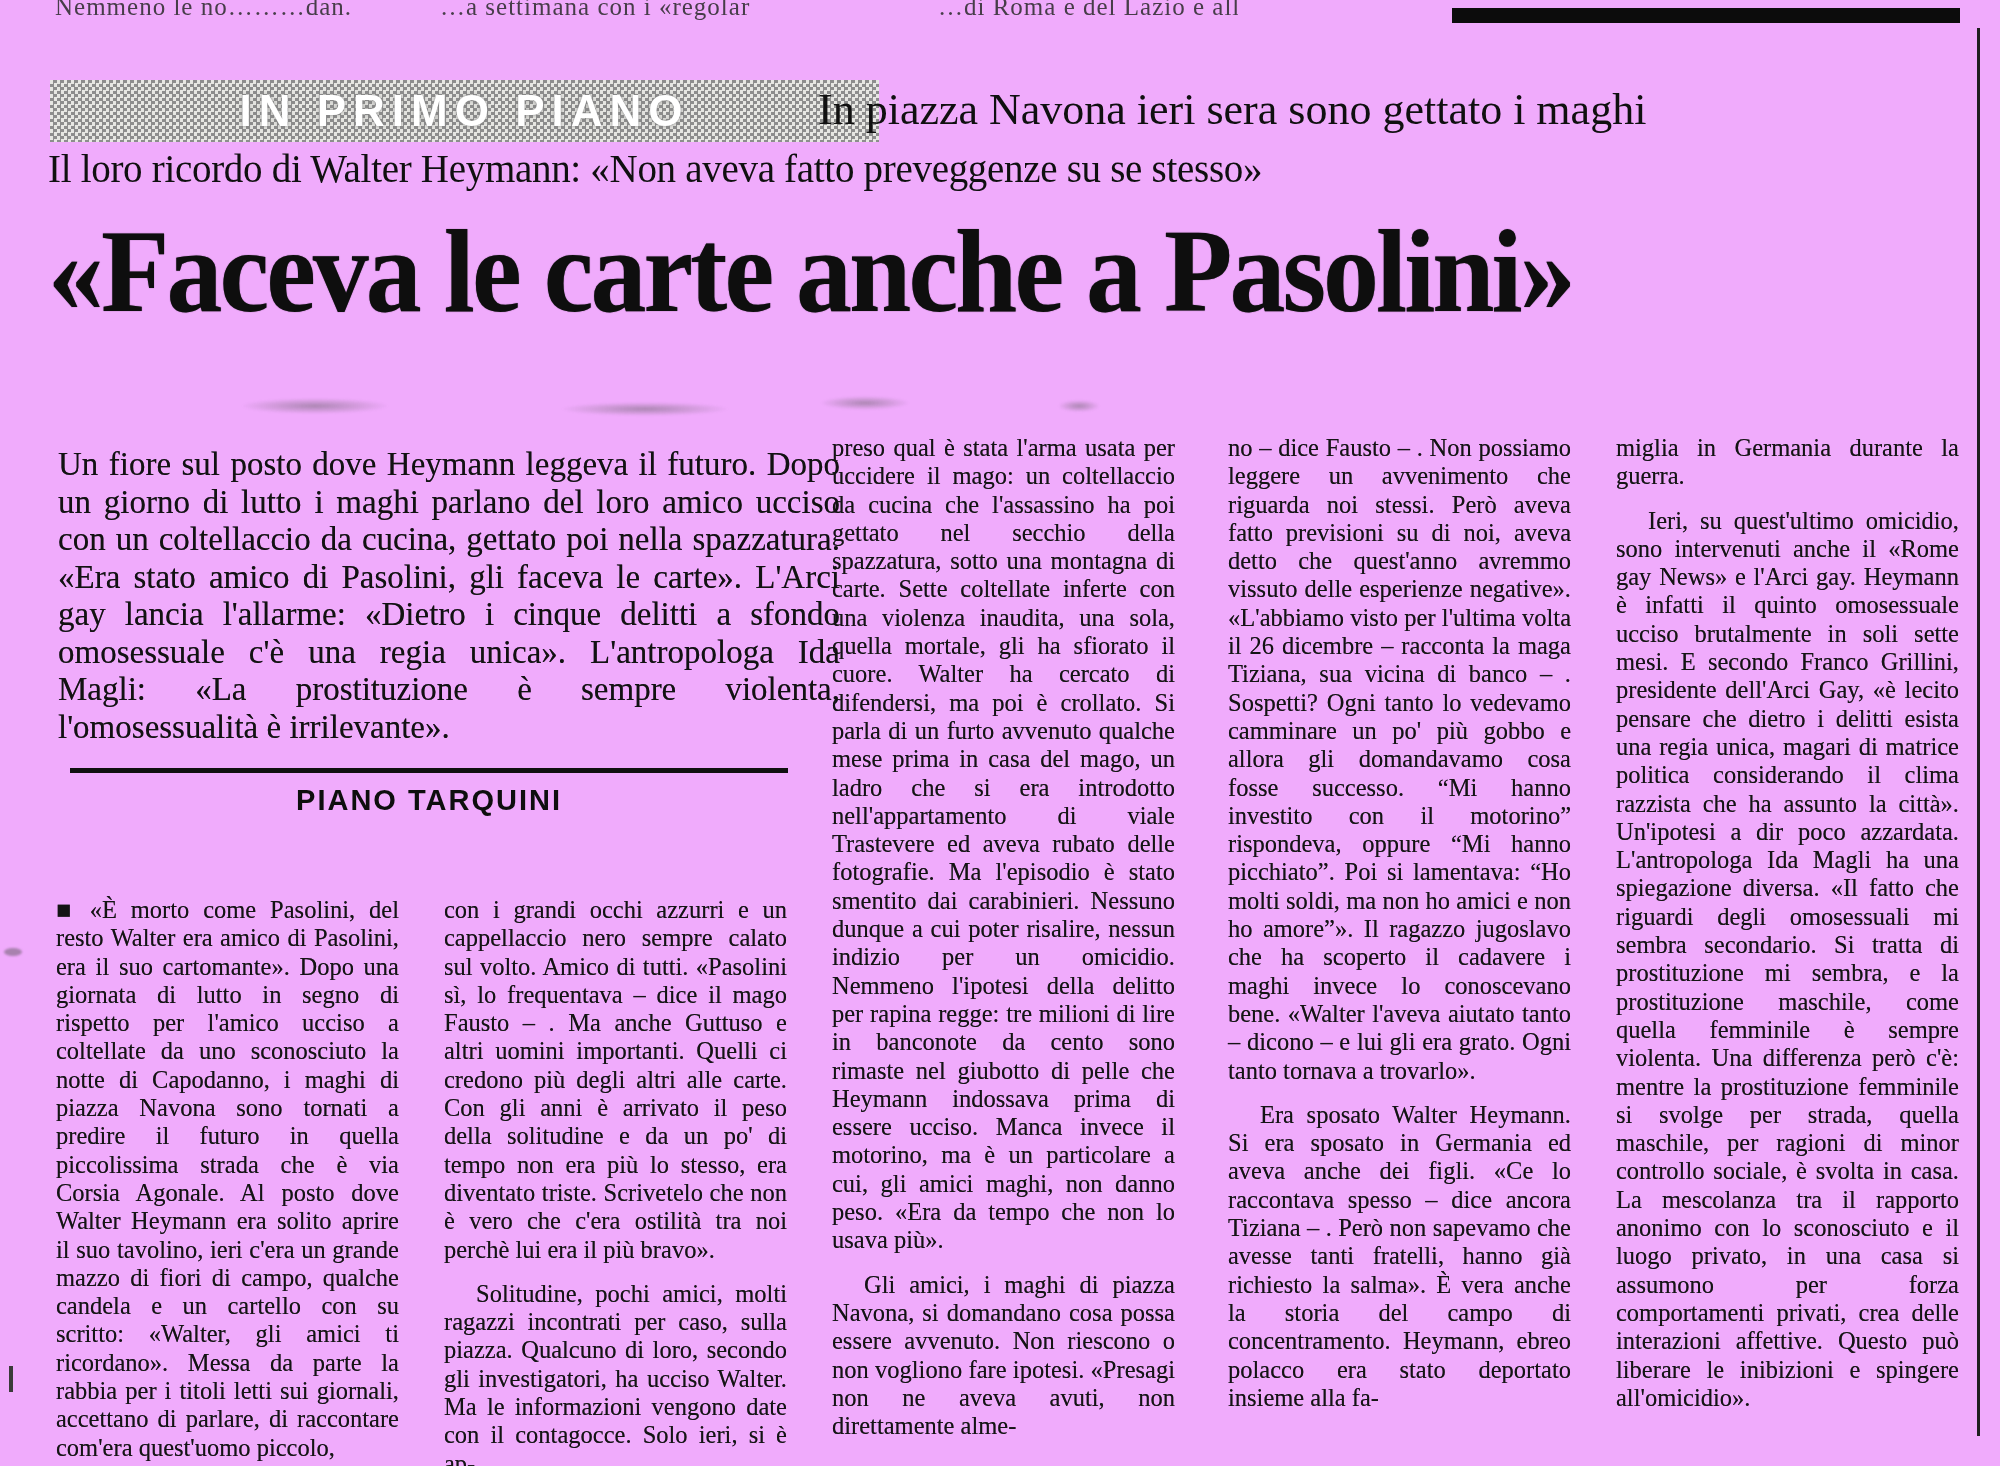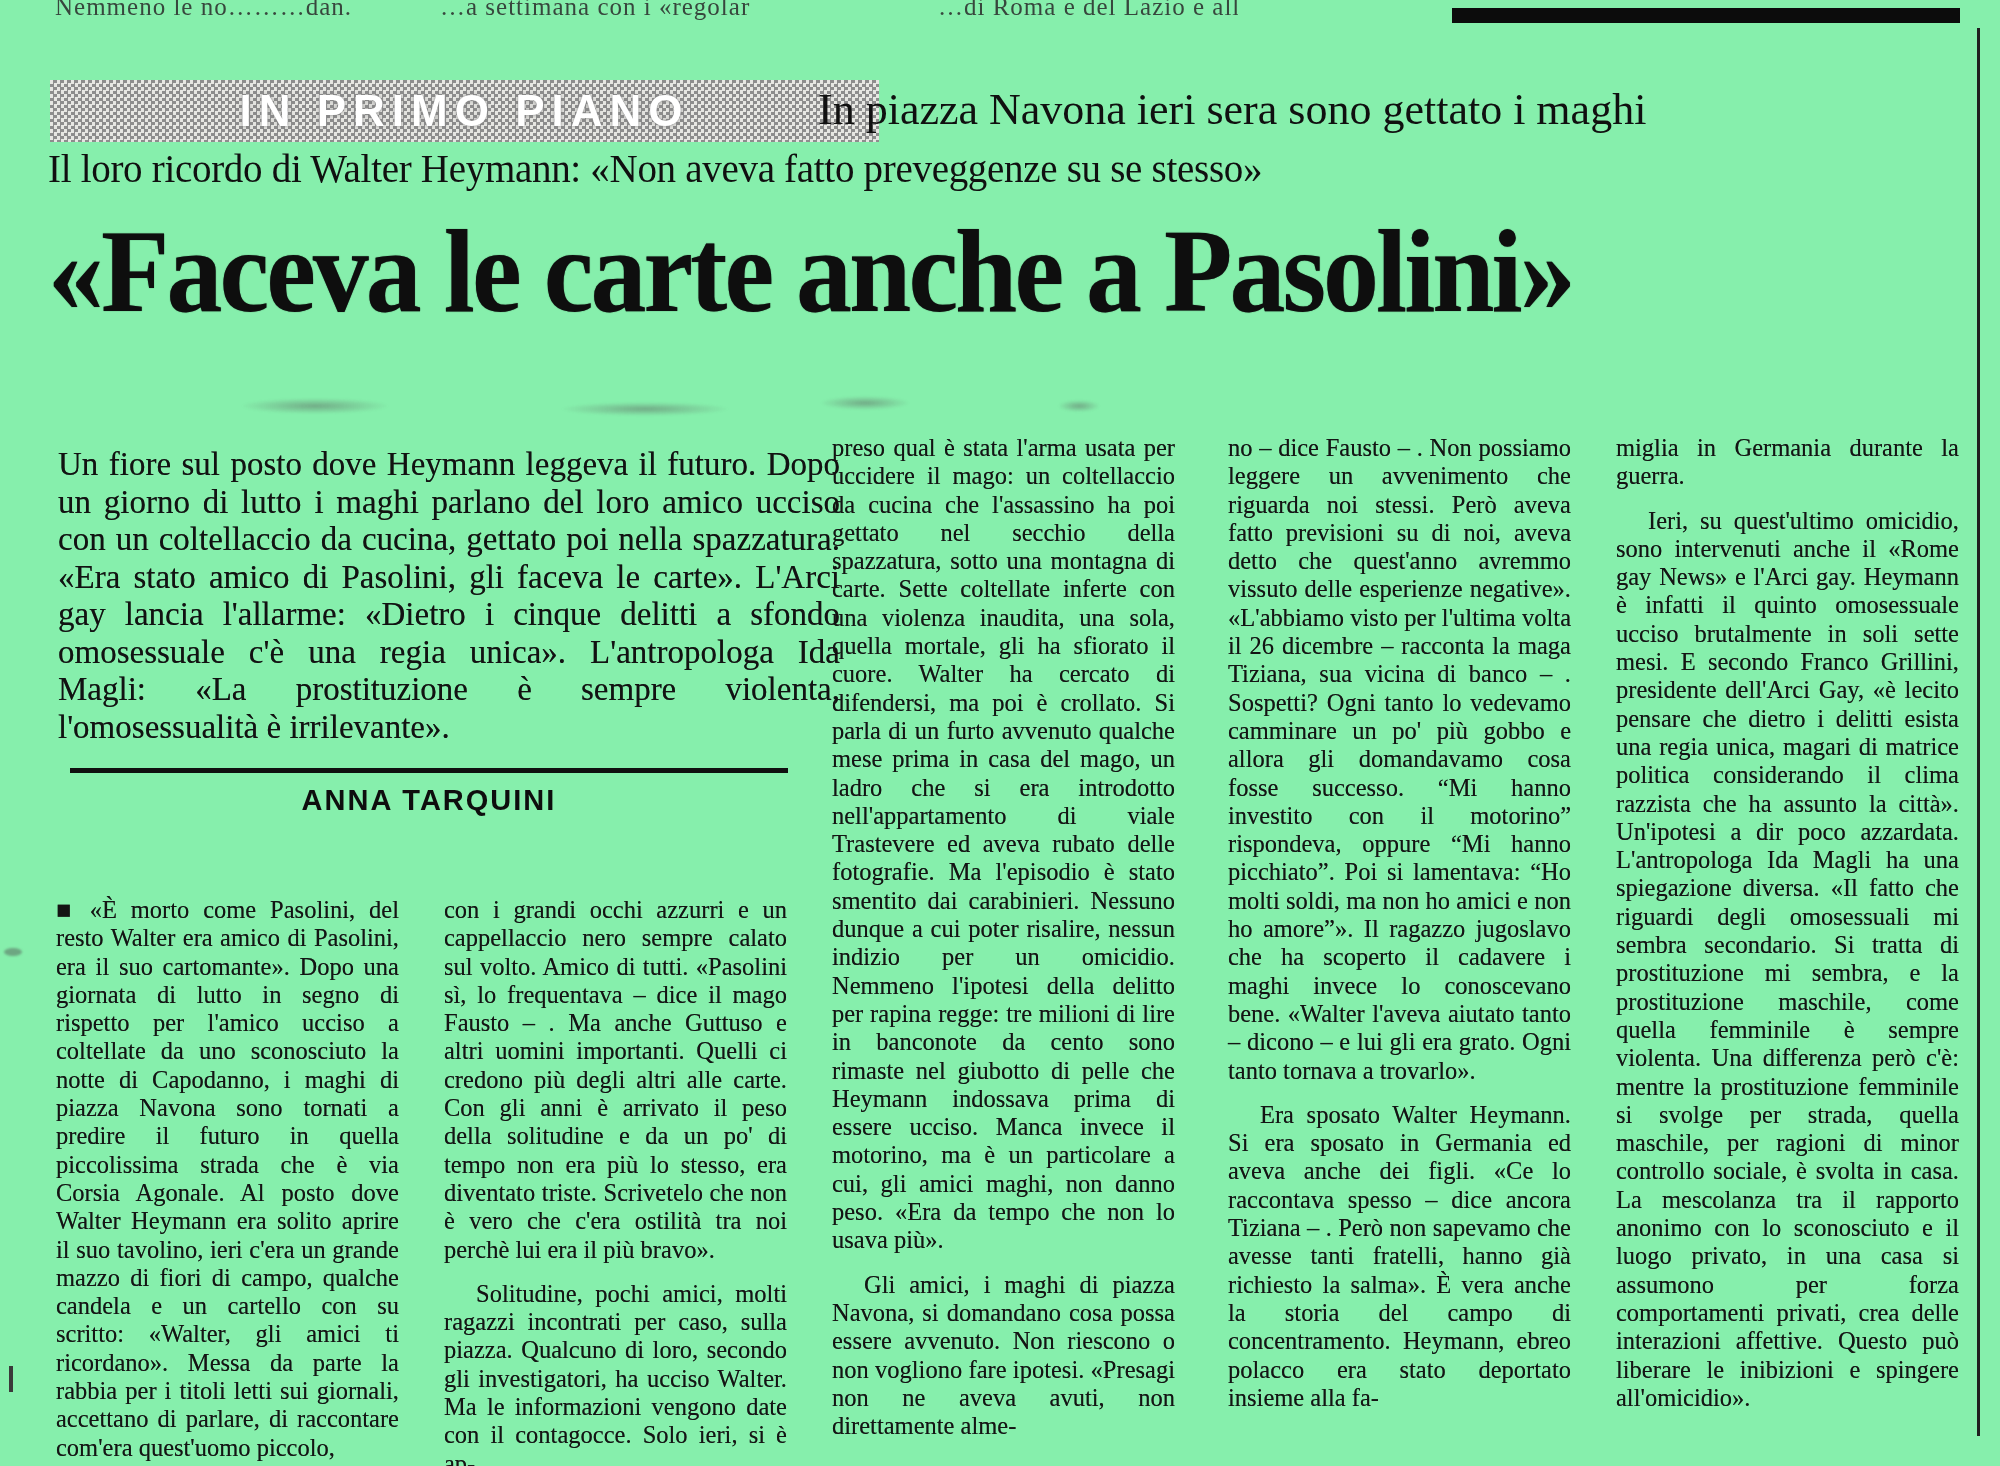--- a/index.html
+++ b/index.html
@@ -1,18 +1,18 @@
 <!DOCTYPE html>
 <html lang="it"><head>
 <meta charset="utf-8">
 <style>
   html,body{margin:0;padding:0;background:#e8e8e4;}
   .scan{
     position:relative;width:2000px;height:1466px;margin:0 auto;
-    background:#86efac;overflow:hidden;
+    background:#f0abfc;overflow:hidden;
     font-family:"Liberation Serif", serif;color:#151515;
   }
   
   .frag{position:absolute;height:30px;overflow:hidden;opacity:.85;filter:blur(.5px);}
   .frag>span{display:block;margin-top:-7px;font-size:25px;letter-spacing:1px;color:#2a2a2a;white-space:nowrap;}
   .frag.f1{left:55px;top:0;width:345px;}
   .frag.f2{left:440px;top:0;width:310px;}
   .frag.f3{left:938px;top:0;width:300px;}
   
   .mast-bar{position:absolute;left:1452px;top:8px;width:508px;height:15px;background:#0c0c0c;}
@@ -104,21 +104,21 @@
   <div class="smudge sm1"></div>
   <div class="smudge sm2"></div>
   <div class="smudge sm3"></div>
   <div class="smudge sm4"></div>
   <div class="speck1"></div>
   <div class="speck2"></div>
 
   <p class="standfirst">Un fiore sul posto dove Heymann leggeva il futuro. Dopo un giorno di lutto i maghi parlano del loro amico ucciso con un coltellaccio da cucina, gettato poi nella spazzatura. «Era stato amico di Pasolini, gli faceva le carte». L'Arci gay lancia l'allarme: «Dietro i cinque delitti a sfondo omosessuale c'è una regia unica». L'antropologa Ida Magli: «La prostituzione è sempre violenta, l'omosessualità è irrilevante».</p>
 
   <div class="byline-rule"></div>
-  <div class="byline">ANNA TARQUINI</div>
+  <div class="byline">PIANO TARQUINI</div>
 
   <div class="col col1">
     <p class="para"><span class="marker">■</span><span> «È morto come Pasolini, del resto Walter era amico di Pasolini, era il suo cartomante». Dopo una giornata di lutto in segno di rispetto per l'amico ucciso a coltellate da uno sconosciuto la notte di Capodanno, i maghi di piazza Navona sono tornati a predire il futuro in quella piccolissima strada che è via Corsia Agonale. Al posto dove Walter Heymann era solito aprire il suo tavolino, ieri c'era un grande mazzo di fiori di campo, qualche candela e un cartello con su scritto: «Walter, gli amici ti ricordano». Messa da parte la rabbia per i titoli letti sui giornali, accettano di parlare, di raccontare com'era quest'uomo piccolo,</span></p>
   </div>
 
   <div class="col col2">
     <p>con i grandi occhi azzurri e un cappellaccio nero sempre calato sul volto. Amico di tutti. «Pasolini sì, lo frequentava – dice il mago Fausto – . Ma anche Guttuso e altri uomini importanti. Quelli ci credono più degli altri alle carte. Con gli anni è arrivato il peso della solitudine e da un po' di tempo non era più lo stesso, era diventato triste. Scrivetelo che non è vero che c'era ostilità tra noi perchè lui era il più bravo».</p>
     <p class="indent">Solitudine, pochi amici, molti ragazzi incontrati per caso, sulla piazza. Qualcuno di loro, secondo gli investigatori, ha ucciso Walter. Ma le informazioni vengono date con il contagocce. Solo ieri, si è ap-</p>
   </div>
 

